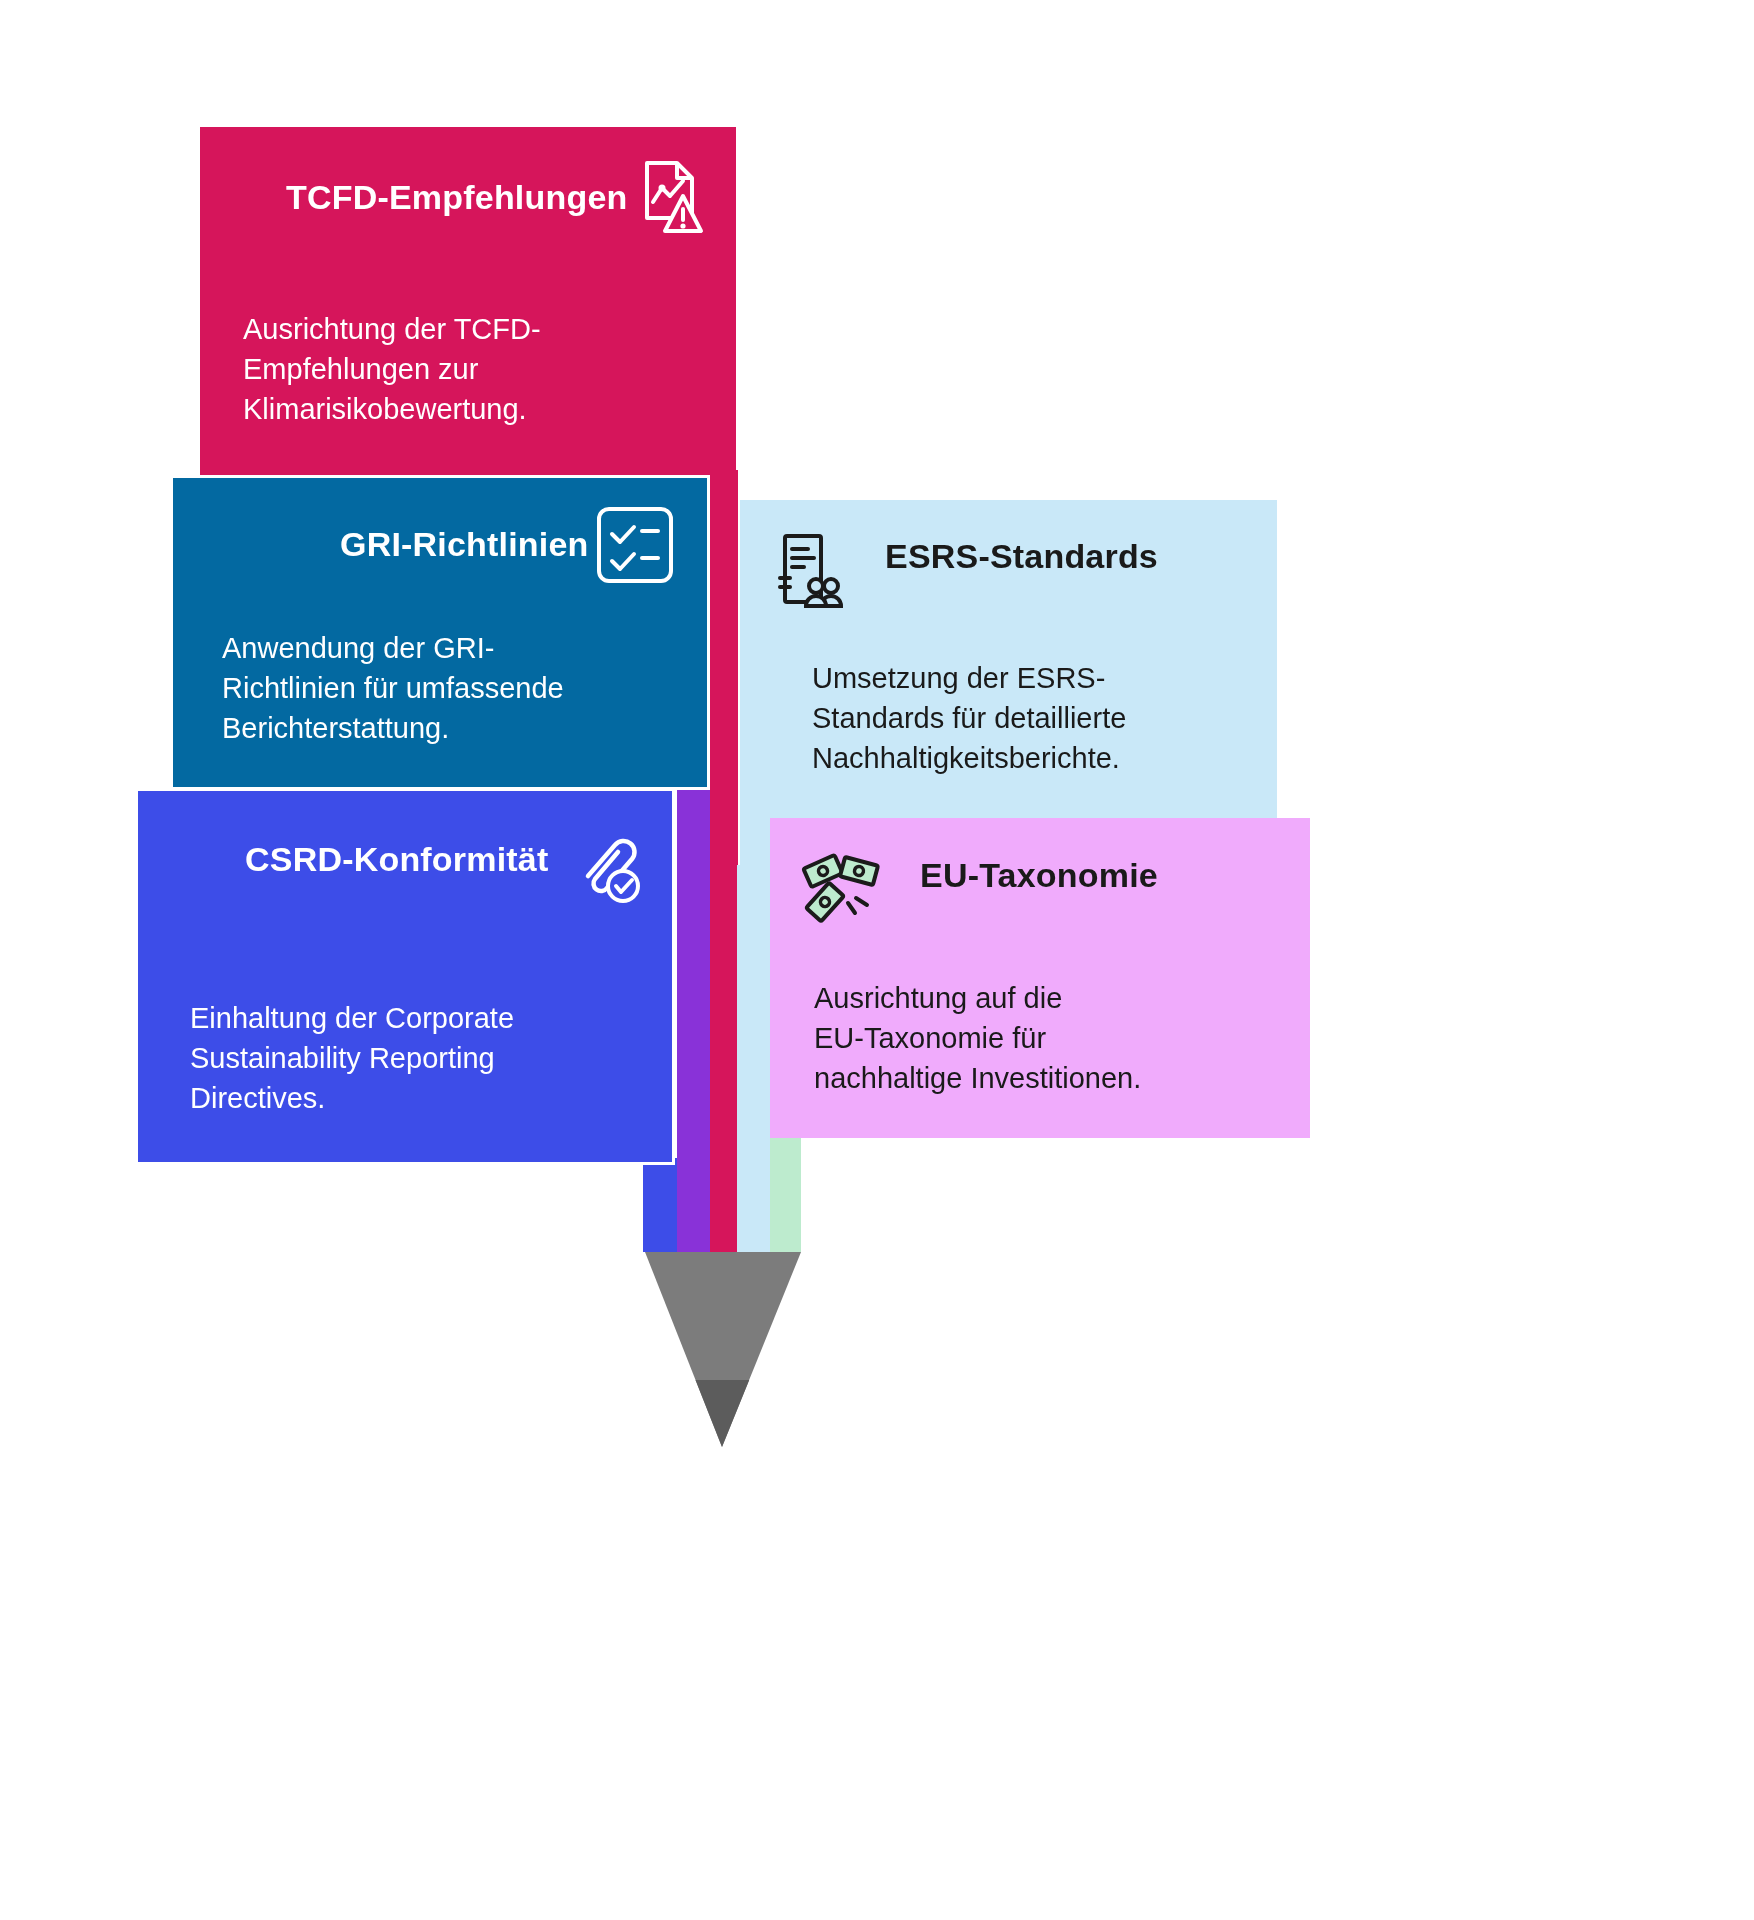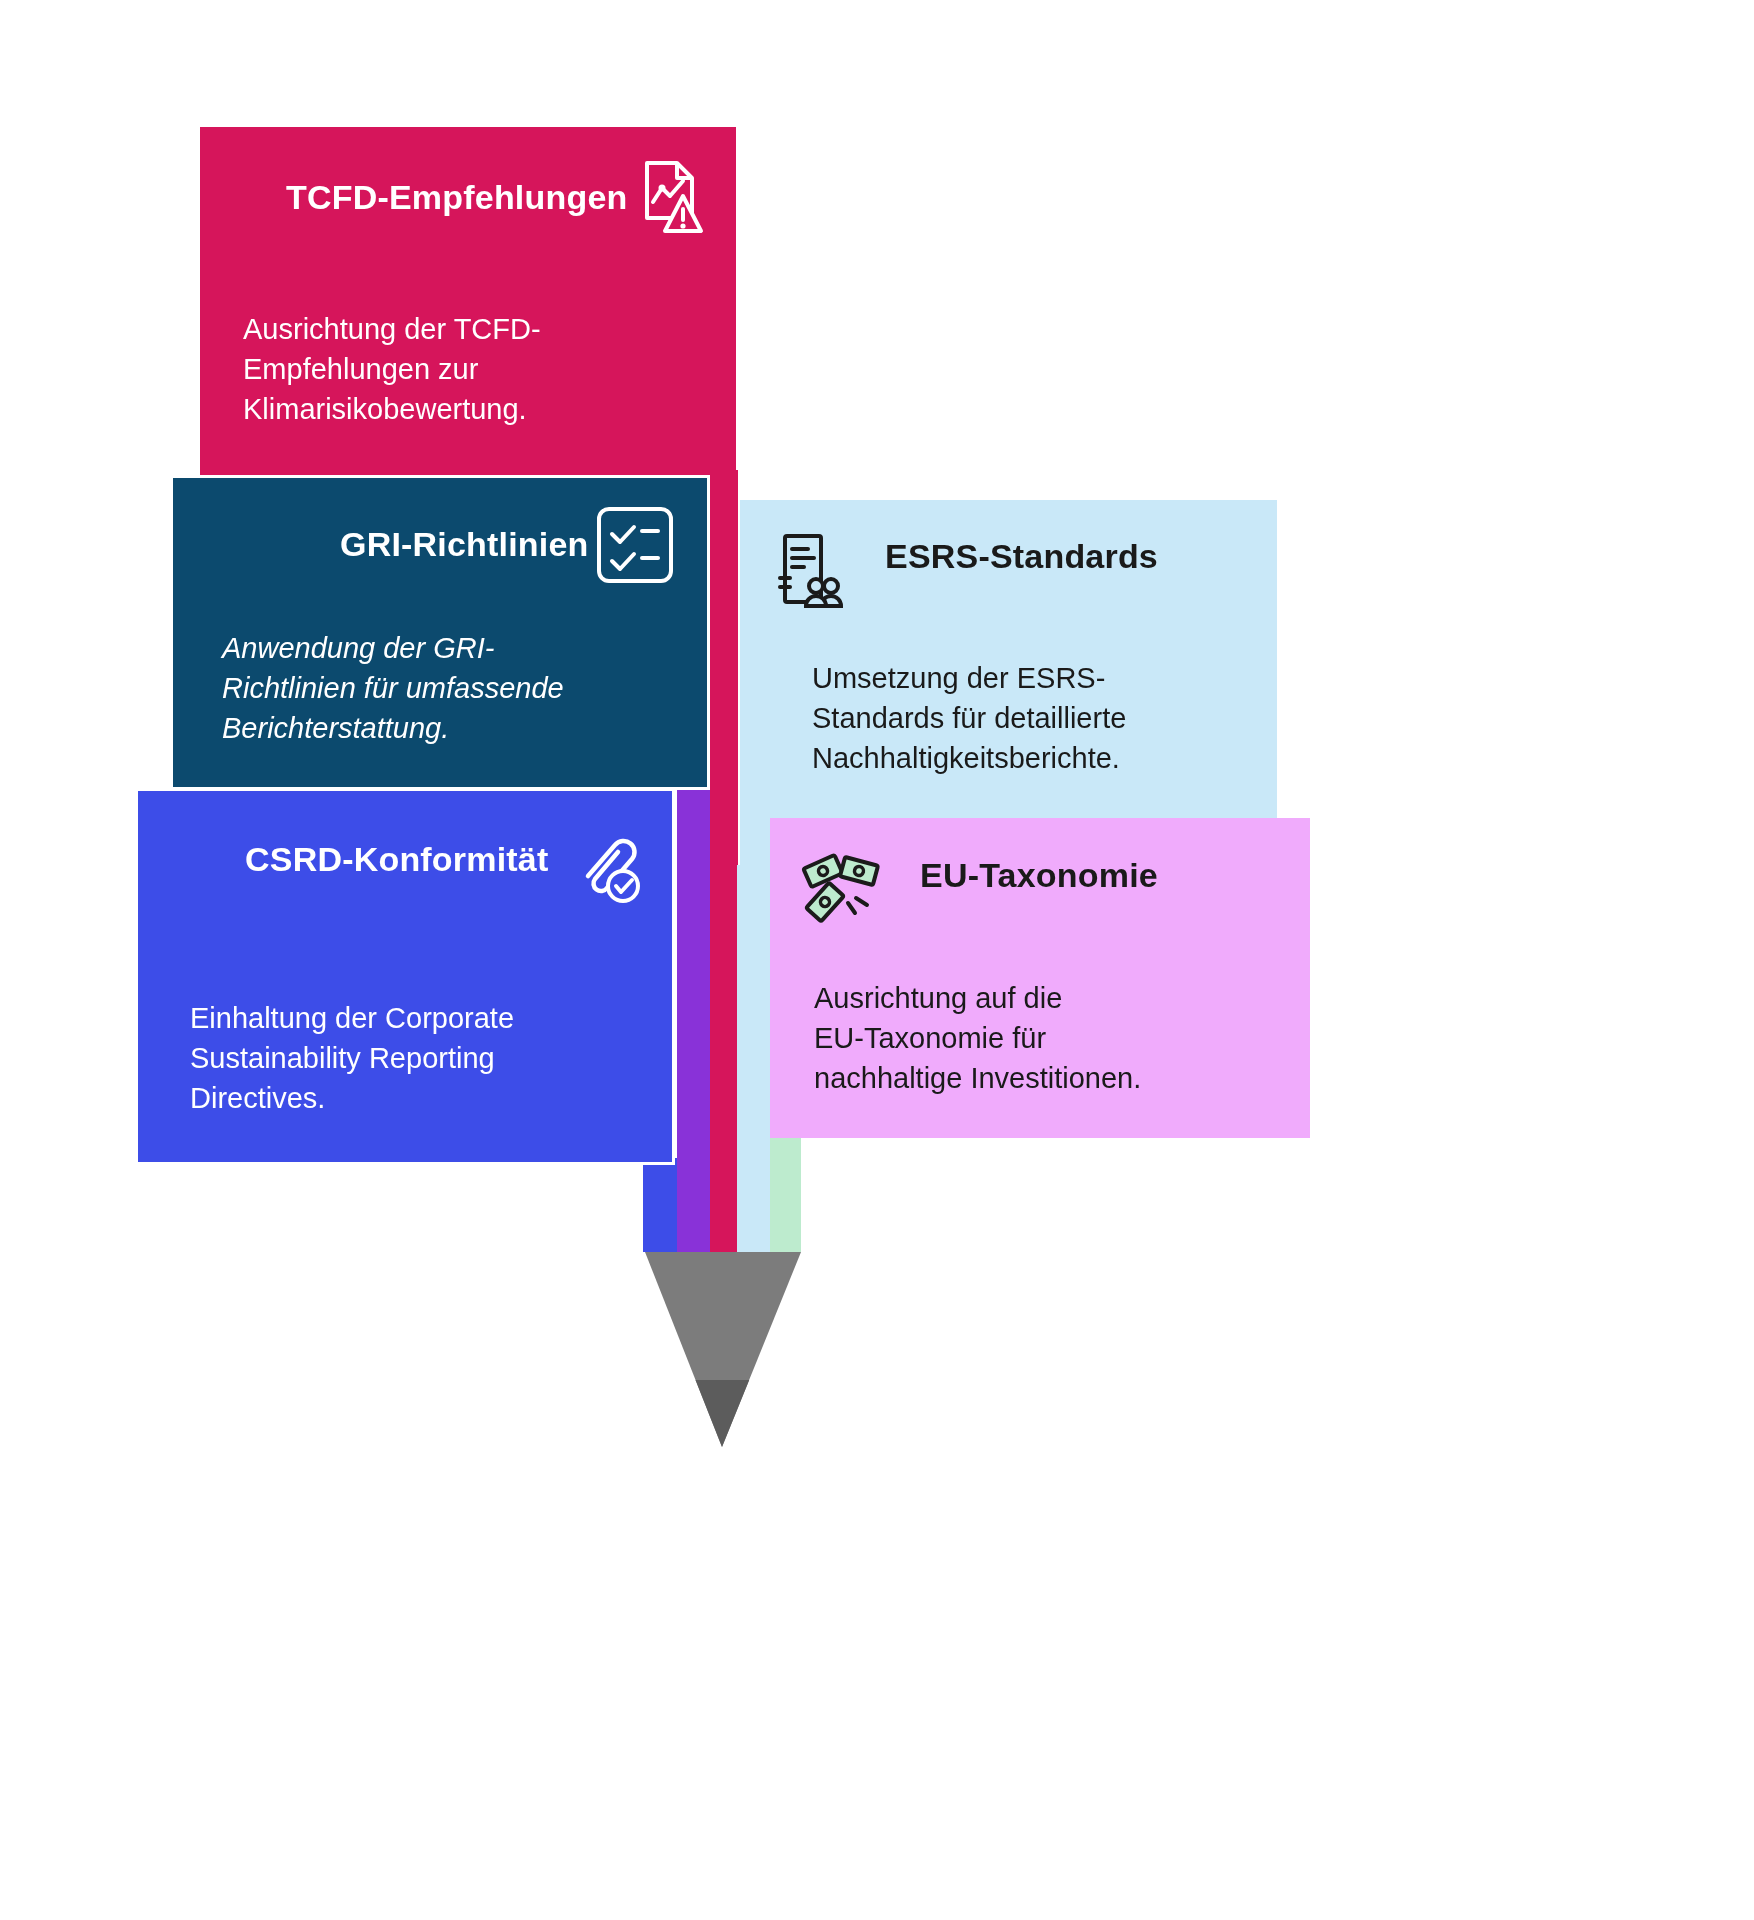--- a/index.html
+++ b/index.html
@@ -23,21 +23,21 @@
   .icon { position:absolute; }
 
   #card-tcfd { left:200px; top:127px; width:536px; height:353px; z-index:2; }
   #card-tcfd .card-title { left:86px;  top:50px; }
   #card-tcfd .icon       { left:422px; top:27px; width:88px; height:88px; }
   #card-tcfd .card-body  { left:43px;  top:182px; width:420px; }
 
   #card-gri { left:170px; top:475px; width:540px; height:315px; z-index:3; border:3px solid #ffffff; }
   #card-gri .card-title { left:167px; top:46px; }
   #card-gri .icon       { left:422px; top:27px; width:80px; height:80px; }
-  #card-gri .card-body  { left:49px;  top:150px; width:440px;font-style:italic; }
+  #card-gri .card-body  { left:49px;  top:150px; width:440px; }
 
   #card-csrd { left:135px; top:788px; width:540px; height:377px; z-index:4; border:3px solid #ffffff; }
   #card-csrd .card-title { left:107px; top:48px; }
   #card-csrd .icon       { left:420px; top:25px; width:95px; height:95px; }
   #card-csrd .card-body  { left:52px;  top:207px; width:440px; }
 
   #card-esrs { left:740px; top:500px; width:537px; height:375px; z-index:2; }
   #card-esrs .icon       { left:28px;  top:30px; width:85px; height:85px; }
   #card-esrs .card-title { left:145px; top:36px; }
   #card-esrs .card-body  { left:72px;  top:158px; width:430px; }
@@ -72,21 +72,21 @@
       <circle cx="40" cy="34" r="3.5" fill="#fff"></circle>
       <polygon points="61,42 79,77 43,77" stroke="#fff" stroke-width="4" stroke-linejoin="round" style="fill: rgb(214, 21, 91);"></polygon>
       <line x1="61" y1="55" x2="61" y2="66" stroke="#fff" stroke-width="4" stroke-linecap="round"></line>
       <circle cx="61" cy="72" r="2.6" fill="#fff"></circle>
     </svg>
     <p class="card-body light">Ausrichtung der TCFD-
 Empfehlungen zur
 Klimarisikobewertung.</p>
   </section>
 
-  <section class="card" id="card-gri" style="background-color: #0c4a6e;">
+  <section class="card" id="card-gri" style="background-color: #0369a1;">
     <h2 class="card-title light">GRI-Richtlinien</h2>
     <svg class="icon" viewBox="0 0 80 80">
       <rect x="4" y="4" width="72" height="72" rx="10" fill="none" stroke="#fff" stroke-width="4"></rect>
       <path d="M17 29 l8 8 l14 -15" fill="none" stroke="#fff" stroke-width="4" stroke-linecap="round" stroke-linejoin="round"></path>
       <line x1="47" y1="26" x2="63" y2="26" stroke="#fff" stroke-width="4" stroke-linecap="round"></line>
       <path d="M17 56 l8 8 l14 -15" fill="none" stroke="#fff" stroke-width="4" stroke-linecap="round" stroke-linejoin="round"></path>
       <line x1="47" y1="53" x2="63" y2="53" stroke="#fff" stroke-width="4" stroke-linecap="round"></line>
     </svg>
     <p class="card-body light">Anwendung der GRI-
 Richtlinien für umfassende

